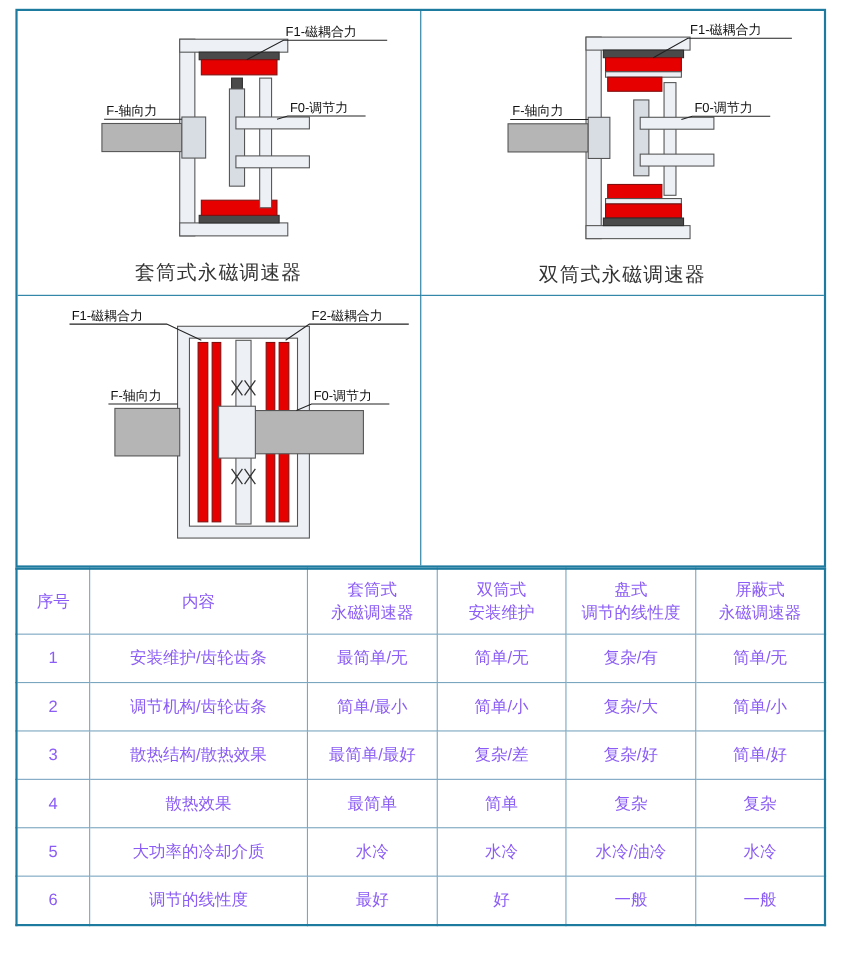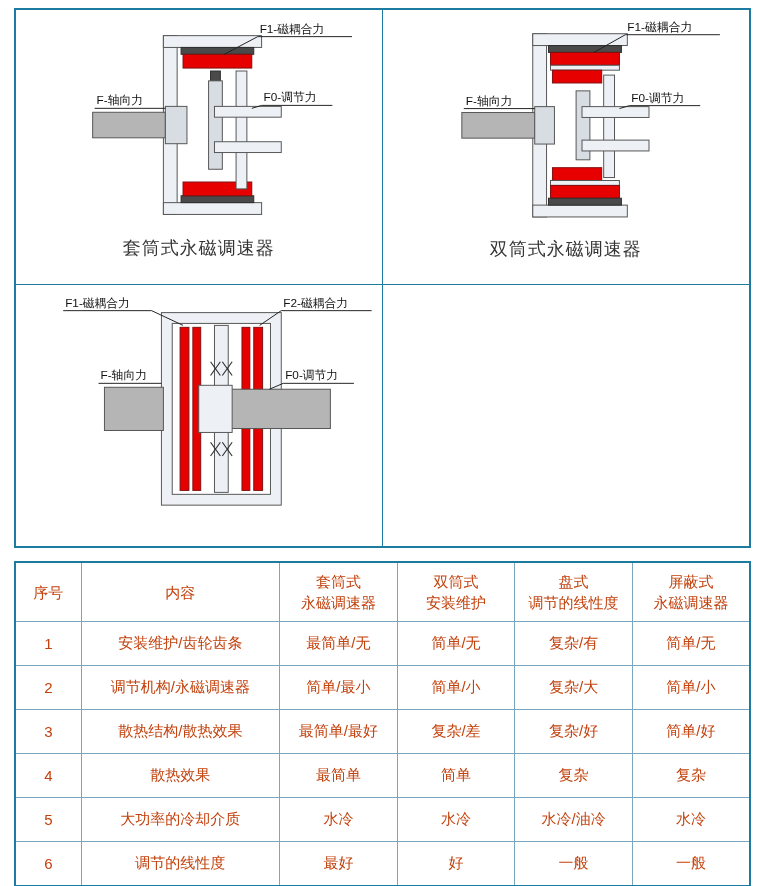--- a/index.html
+++ b/index.html
@@ -13,21 +13,21 @@
     padding:8px 14px 10px 14px;
     background:#fff;
   }
   
   .diagram-panel {
     border:2px solid var(--frame-blue, #1e7ba0);
     display:grid;
     grid-template-columns:1fr 1fr;
     background:#fff;
   }
-  .quad { padding:6px 2px 20px 2px; box-sizing:border-box; }
+  .quad { padding:6px 2px 4px 2px; box-sizing:border-box; }
   .quad.q0 { border-right:1px solid var(--frame-blue,#1e7ba0); border-bottom:1px solid var(--frame-blue,#1e7ba0); }
   .quad.q1 { border-bottom:1px solid var(--frame-blue,#1e7ba0); }
   .quad.q2 { border-right:1px solid var(--frame-blue,#1e7ba0); }
   .dsvg { width:100%; height:auto; display:block; }
   .caption {
     text-align:center;
     font-size:18px;
     color:#333;
     padding:2px 0 3px 0;
     letter-spacing:1px;
@@ -39,25 +39,24 @@
   .d-light  { fill:var(--housing-light,#edf1f6); stroke:#555; stroke-width:1; }
   .d-mid    { fill:#d7dde3; stroke:#555; stroke-width:1; }
   .d-dark   { fill:#4a4a4a; stroke:#2e2e2e; stroke-width:1; }
   .d-white  { fill:#ffffff; stroke:#555; stroke-width:1; }
   .leader   { fill:none; stroke:#222; stroke-width:1; }
   .spring   { fill:none; stroke:#333; stroke-width:1.2; }
   .dlabel   { font-family:"Liberation Sans","DejaVu Sans",sans-serif; font-size:12px; fill:#111; }
   
   .cmp-table {
     width:100%;
-    margin-top:13px;
     border-collapse:collapse;
     border:2px solid var(--frame-blue,#1e7ba0);
     font-size:15px;
-    color:#c2410c;
+    color:#8b5cf6;
     table-layout:fixed;
     padding-left:29px;
   }
   .cmp-table th, .cmp-table td {
     border:1px solid var(--table-line,#7ba6c0);
     text-align:center;
     vertical-align:middle;
   }
   .cmp-table th {
     font-weight:normal;
@@ -206,21 +205,21 @@
       <tr>
         <td>1</td>
         <td>安装维护/齿轮齿条</td>
         <td>最简单/无</td>
         <td>简单/无</td>
         <td>复杂/有</td>
         <td>简单/无</td>
       </tr>
       <tr>
         <td>2</td>
-        <td>调节机构/永磁调速器</td>
+        <td>调节机构/齿轮齿条</td>
         <td>简单/最小</td>
         <td>简单/小</td>
         <td>复杂/大</td>
         <td>简单/小</td>
       </tr>
       <tr>
         <td>3</td>
         <td>散热结构/散热效果</td>
         <td>最简单/最好</td>
         <td>复杂/差</td>

